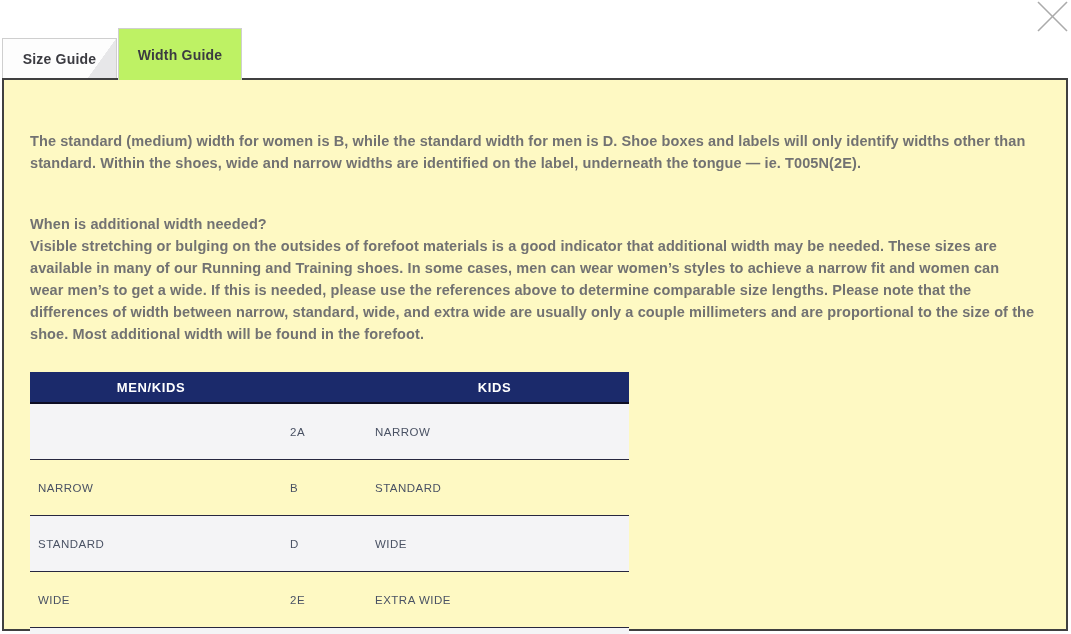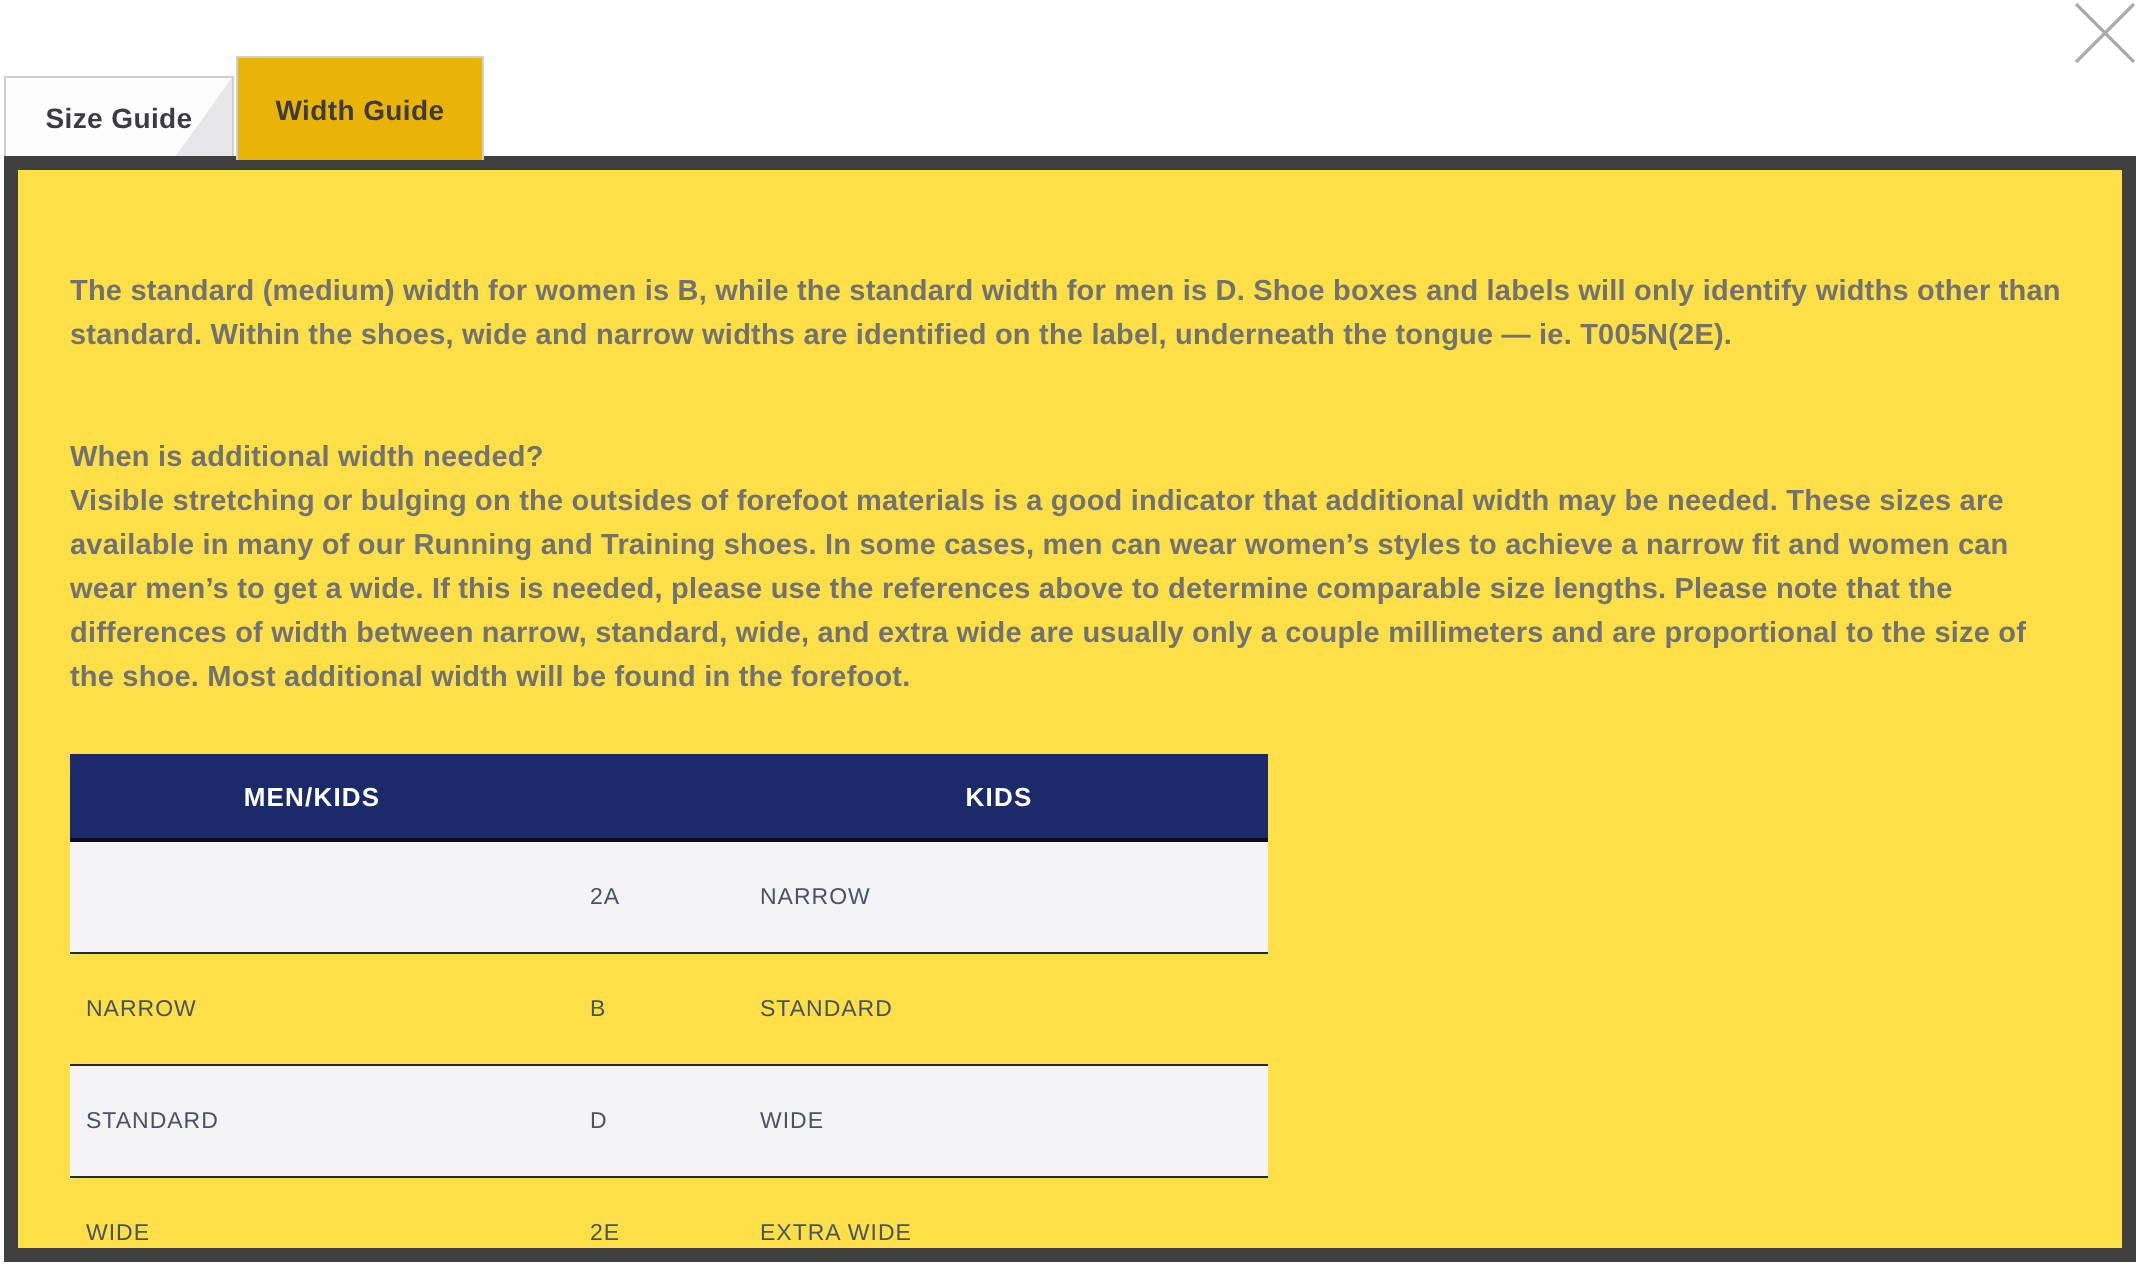--- a/index.html
+++ b/index.html
@@ -46,33 +46,33 @@
   .tab-inactive .diag {
     position: absolute;
     top: 0; right: 0; bottom: 0;
     width: 28px;
     background: linear-gradient(to bottom right, rgba(0,0,0,0) 49.4%, #e7e7e9 50%);
     pointer-events: none;
   }
   .tab-active {
     left: 118px; top: 28px;
     width: 124px; height: 52px;
-    background: #eab308;
+    background: #bef264;
     border: 1px solid #cfcfcf;
     border-bottom: none;
     z-index: 4;
   }
 
   
   .panel {
     position: absolute;
     left: 2px; top: 78px;
     width: 1066px; height: 553px;
-    background: #fde047;
-    border: 7px solid #404040;
+    background: #fef9c3;
+    border: 2px solid #404040;
     z-index: 1;
   }
   .panel-content {
     padding: 50px 28px 0 26px;
   }
 
   .para {
     max-width: 1005px;
     font-size: 14.5px;
     font-weight: 700;
@@ -86,21 +86,21 @@
   .width-table {
     margin-top: 27px;
     width: 599px;
   }
   .wt-row {
     display: grid;
     grid-template-columns: 242px 88px 269px;
     align-items: center;
   }
   .wt-header {
-    height: 44px;
+    height: 32px;
     background: #1b2a6b;
     border-bottom: 2px solid #0d0d24;
   }
   .wt-header .hc {
     color: #ffffff;
     font-size: 13px;
     font-weight: 700;
     letter-spacing: .6px;
     text-align: center;
   }

